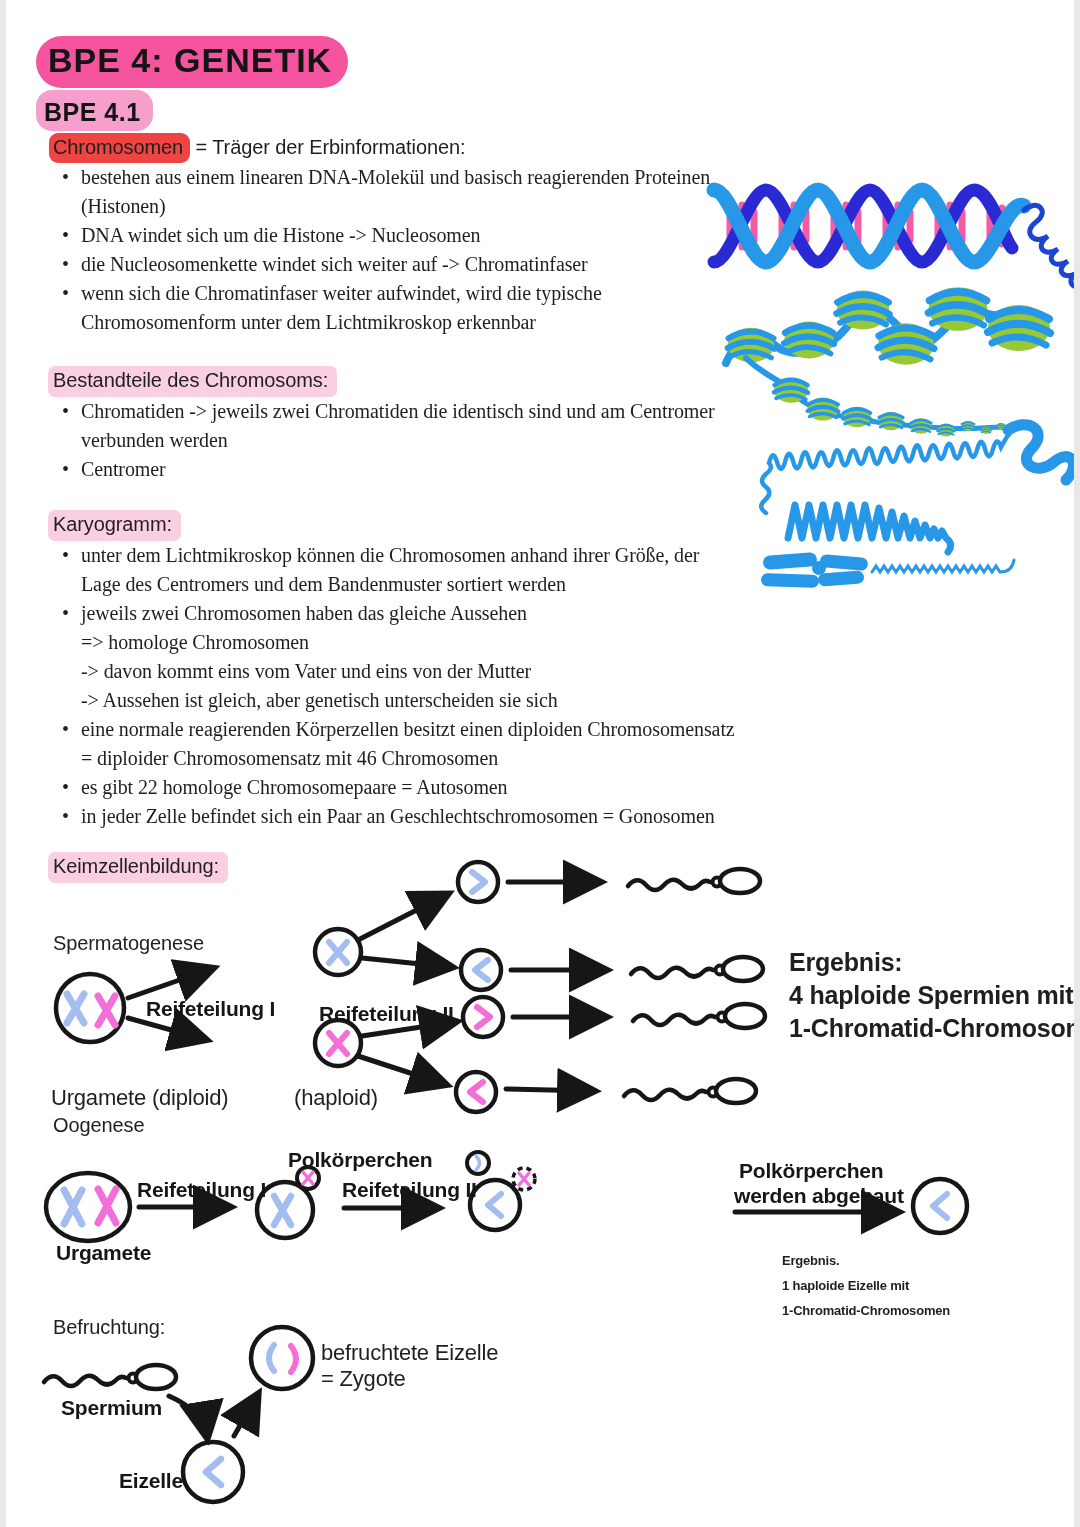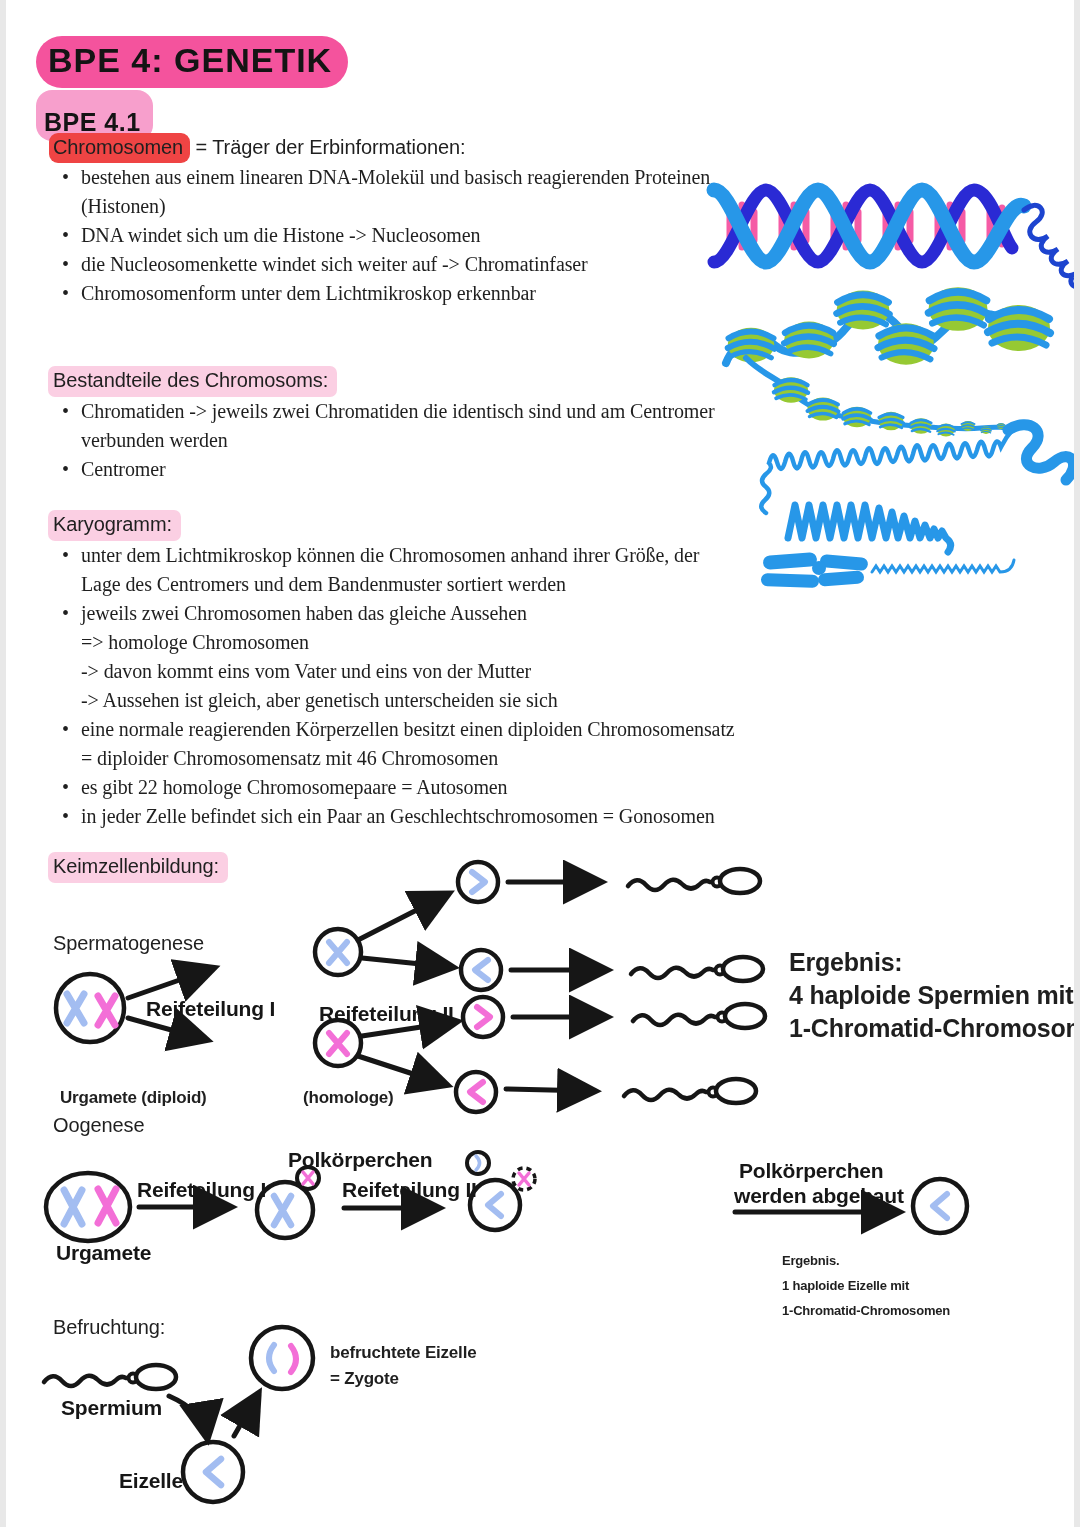--- a/index.html
+++ b/index.html
@@ -10,39 +10,39 @@
   }
   .abs { position:absolute; }
   .hl-title {
     display:inline-block; background:#f4539d; color:#141414;
     font-size:34px; font-weight:900; letter-spacing:1px;
     padding:5px 16px 8px 12px; border-radius:26px;
   }
   .hl-sub {
     display:inline-block; background:#f79fcc; color:#141414;
     font-size:25px; font-weight:900; letter-spacing:0.5px;
-    padding:18px 12px 4px 8px; border-radius:16px;
+    padding:8px 12px 4px 8px; border-radius:16px;
   }
   .hl-section {
     display:inline-block; background:#fbcfe3; border-radius:7px;
     padding:0 9px 2px 5px; margin-left:-5px;
   }
   .hl-term {
     display:inline-block; background:#ef4444; border-radius:9px;
     padding:0 7px 1px 4px; margin-left:-4px;
   }
   .note-line { font-size:20px; line-height:29px; letter-spacing:-0.1px; white-space:nowrap; }
   .note-head { font-size:20px; line-height:29px; letter-spacing:-0.1px; white-space:nowrap; }
   ul.notes { list-style:none; margin:0; padding:0;font-family:Liberation Serif, serif; }
   ul.notes > li { position:relative; padding-left:28px; }
   ul.notes > li::before {
     content:"\2022"; position:absolute; left:9px; top:0;
     font-size:20px; line-height:29px; color:#1f1f1f;
   }
-  .marker { font-weight:700; font-size:17px; line-height:26px; letter-spacing:-0.2px; white-space:nowrap;margin-left:9px; }
+  .marker { font-weight:400; font-size:22px; line-height:26px; letter-spacing:-0.2px; white-space:nowrap; }
   .result { font-weight:700; letter-spacing:-0.2px; white-space:nowrap; }
   .result-1 { font-size:25px; line-height:33px; }
   .result-2 { font-size:13px; line-height:25px; }
   svg text {
     font-family:"Liberation Sans", sans-serif;
     font-weight:700; font-size:21px; fill:#161616; letter-spacing:-0.2px;
   }
 </style>
 </head>
 <body>
@@ -65,20 +65,21 @@
         <div class="note-line">bestehen aus einem linearen DNA-Molekül und basisch reagierenden Proteinen</div>
         <div class="note-line">(Histonen)</div>
       </li>
       <li>
         <div class="note-line">DNA windet sich um die Histone -&gt; Nucleosomen</div>
       </li>
       <li>
         <div class="note-line">die Nucleosomenkette windet sich weiter auf -&gt; Chromatinfaser</div>
       </li>
       <li>
+        <div class="note-line">wenn sich die Chromatinfaser weiter aufwindet, wird die typische</div>
         <div class="note-line">Chromosomenform unter dem Lichtmikroskop erkennbar</div>
       </li>
     </ul>
   </div>
 
   <div class="abs" style="top:366px; left:47px;">
     <div class="note-head">
       <span class="hl-section">Bestandteile des Chromosoms:</span>
     </div>
     <ul class="notes">
@@ -243,21 +244,21 @@
     <use href="#sperm" transform="translate(618,241)"></use>
   </svg>
 
   <div class="abs result result-1" style="top:946px; left:783px;">
     <div>Ergebnis:</div>
     <div>4 haploide Spermien mit</div>
     <div>1-Chromatid-Chromosomen</div>
   </div>
 
   <div class="abs marker" style="top:1085px; left:45px;">Urgamete (diploid)</div>
-  <div class="abs marker" style="top:1085px; left:288px;">(homologe)</div>
+  <div class="abs marker" style="top:1085px; left:288px;">(haploid)</div>
   <div class="abs note-line" style="top:1111px; left:47px;">Oogenese</div>
 
   <svg class="abs" style="top:1145px; left:0;" width="1080" height="190" viewBox="0 0 1080 190">
     <text x="282" y="22">Polkörperchen</text>
 
     <g>
       <ellipse cx="82" cy="62" rx="42" ry="34" stroke="#161616" stroke-width="4.5" fill="none"></ellipse>
       <path d="M58,45 L76,79 M76,45 L58,79" stroke="#a3bdf1" stroke-width="7" stroke-linecap="round"></path>
       <path d="M92,44 L110,78 M110,44 L92,78" stroke="#f36fd7" stroke-width="7" stroke-linecap="round"></path>
     </g>

